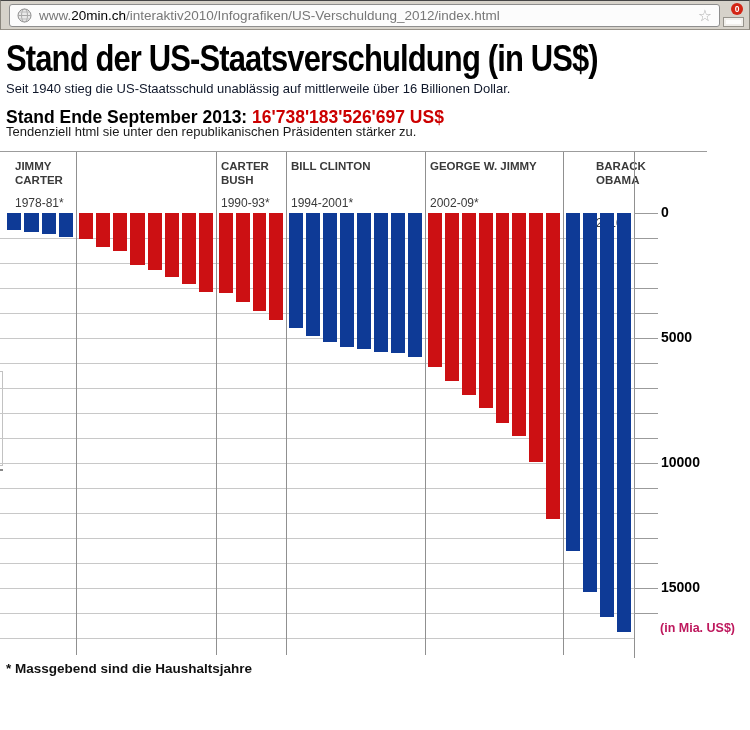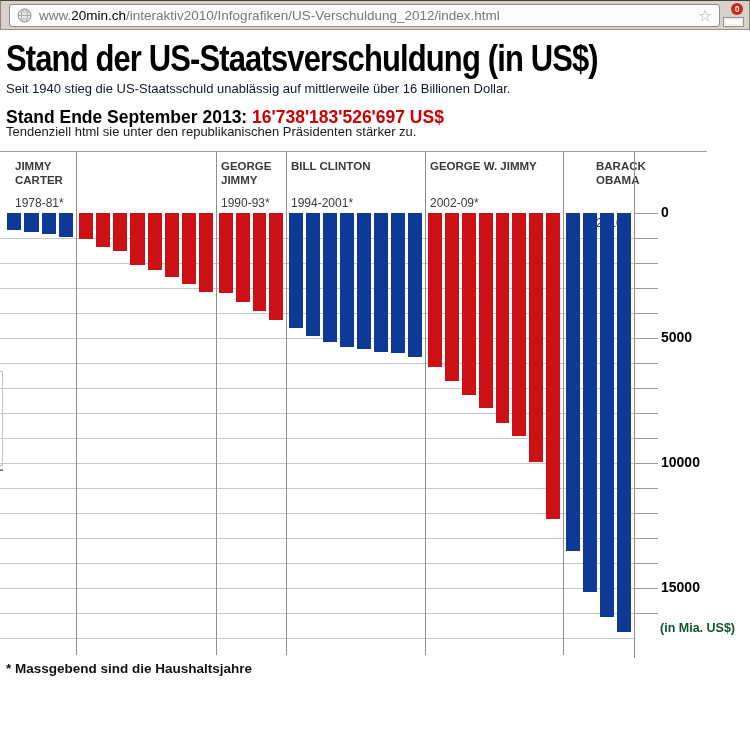--- a/index.html
+++ b/index.html
@@ -53,21 +53,21 @@
   .ph4 { left:430px; width:130px; }
   .ph5 { left:596px; width:62px;gap:28px; }
   .gridline { position:absolute; left:0; width:634px; height:1px; background:#c8c8c8; }
   .divider  { position:absolute; top:0; width:1px; height:503px; background:#909090; }
   .axisline { position:absolute; left:634px; top:0; width:1px; height:506px; background:#909090; }
   .tick { position:absolute; left:634px; width:24px; height:1px; background:#9b9b9b; }
   .bar { position:absolute; }
   .al { position:absolute; left:661px; font-size:14px; font-weight:bold; color:#000; }
   .al0 { top:52px; } .al1 { top:177px; } .al2 { top:302px; } .al3 { top:427px; }
   .unit { position:absolute; left:660px; top:469px; font-size:12.5px; font-weight:bold;
-    color:#14532d; white-space:nowrap; }
+    color:#be185d; white-space:nowrap; }
   .artifact { position:absolute; left:-4px; top:219px; width:7px; height:95px;
     border:1px solid #c2c2c2; background:#fff; }
   .artifact-dash { position:absolute; left:0; top:317px; width:3px; height:2px; background:#888; }
 
   .footnote { position:absolute; left:6px; top:661px; font-size:13.5px; font-weight:bold; color:#111; }
   .source   { position:absolute; left:6px; top:681px; font-size:13.5px; color:#222; }
 </style>
 </head>
 <body>
 
@@ -98,21 +98,21 @@
   <p class="stand"><span>Stand Ende September 2013:</span><span> </span><span class="val">16'738'183'526'697 US$</span></p>
   <p class="note">Tendenziell html sie unter den republikanischen Präsidenten stärker zu.</p>
   <div class="rule"></div>
 
   <div class="chart">
     <div class="ph ph0">
       <div class="pname">JIMMY CARTER</div>
       <div class="pyears">1978-81*</div>
     </div>
     <div class="ph ph2">
-      <div class="pname">GEORGE JIMMY</div>
+      <div class="pname">CARTER BUSH</div>
       <div class="pyears">1990-93*</div>
     </div>
     <div class="ph ph3">
       <div class="pname">BILL CLINTON</div>
       <div class="pyears">1994-2001*</div>
     </div>
     <div class="ph ph4">
       <div class="pname">GEORGE W. JIMMY</div>
       <div class="pyears">2002-09*</div>
     </div>

